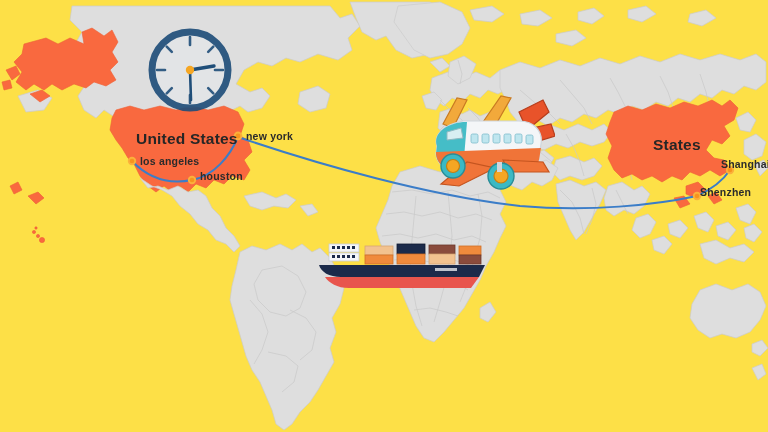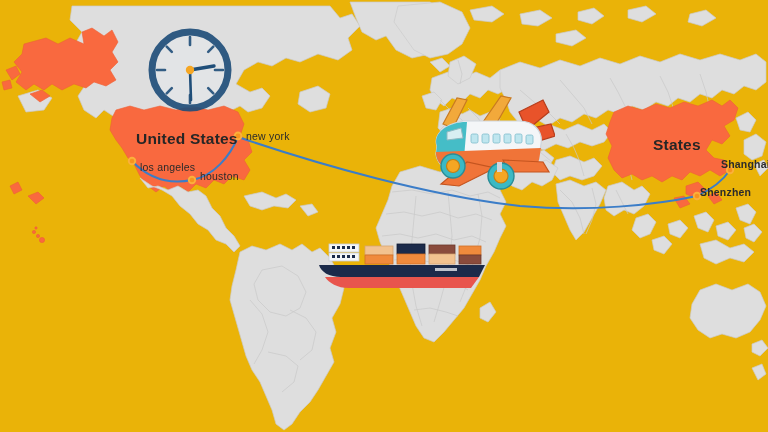--- a/index.html
+++ b/index.html
@@ -6,21 +6,21 @@
   html, body {
     margin: 0;
     padding: 0;
     background: #ffffff;
   }
   #stage {
     position: relative;
     width: 768px;
     height: 432px;
     overflow: hidden;
-    background: #eab308;
+    background: #fde047;
     font-family: "Liberation Sans", sans-serif;
     user-select: none;
   }
   #mapsvg, #overlaysvg {
     position: absolute;
     left: 0;
     top: 0;
     width: 768px;
     height: 432px;
   }
@@ -59,21 +59,21 @@
     font-size: 15.5px;
     font-weight: bold;
   }
   .lbl-city {
     font-size: 10.5px;
     font-weight: bold;
     color: #2b2b2b;
   }
   .lbl-city-lc {
     font-size: 10.5px;
-    font-weight: normal;
+    font-weight: bold;
     color: #2b2b2b;
   }
 
   #clock {
     position: absolute;
     left: 146px;
     top: 26px;
     width: 88px;
     height: 88px;
   }
@@ -261,21 +261,21 @@
 
       <circle class="city-dot-outer" cx="697" cy="196" r="4.2"></circle>
       <circle class="city-dot-inner" cx="697" cy="196" r="2.3"></circle>
     </g>
   </svg>
 
   <div class="lbl lbl-country" style="left:136px; top:130px;">United States</div>
 
   <div class="lbl lbl-country" style="left:653px; top:136px;">States</div>
 
-  <div class="lbl lbl-city-lc" style="left:140px; top:161px;text-align:center;">los angeles</div>
+  <div class="lbl lbl-city-lc" style="left:140px; top:155px;text-align:center;">los angeles</div>
 
   <div class="lbl lbl-city-lc" style="left:200px; top:170px;">houston</div>
 
   <div class="lbl lbl-city-lc" style="left:246px; top:130px;">new york</div>
 
   <div class="lbl lbl-city" style="left:721px; top:158px;">Shanghai</div>
 
   <div class="lbl lbl-city" style="left:700px; top:186px;">Shenzhen</div>
 
   <svg id="clock" viewBox="0 0 88 88">

